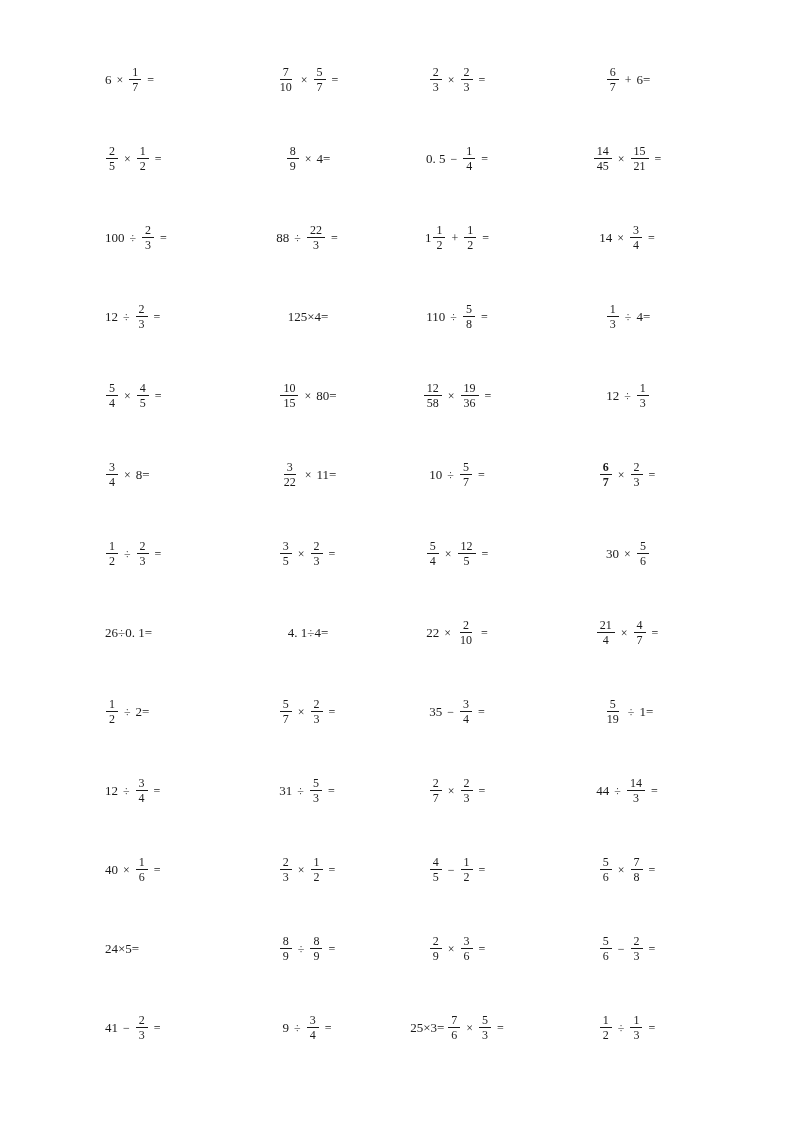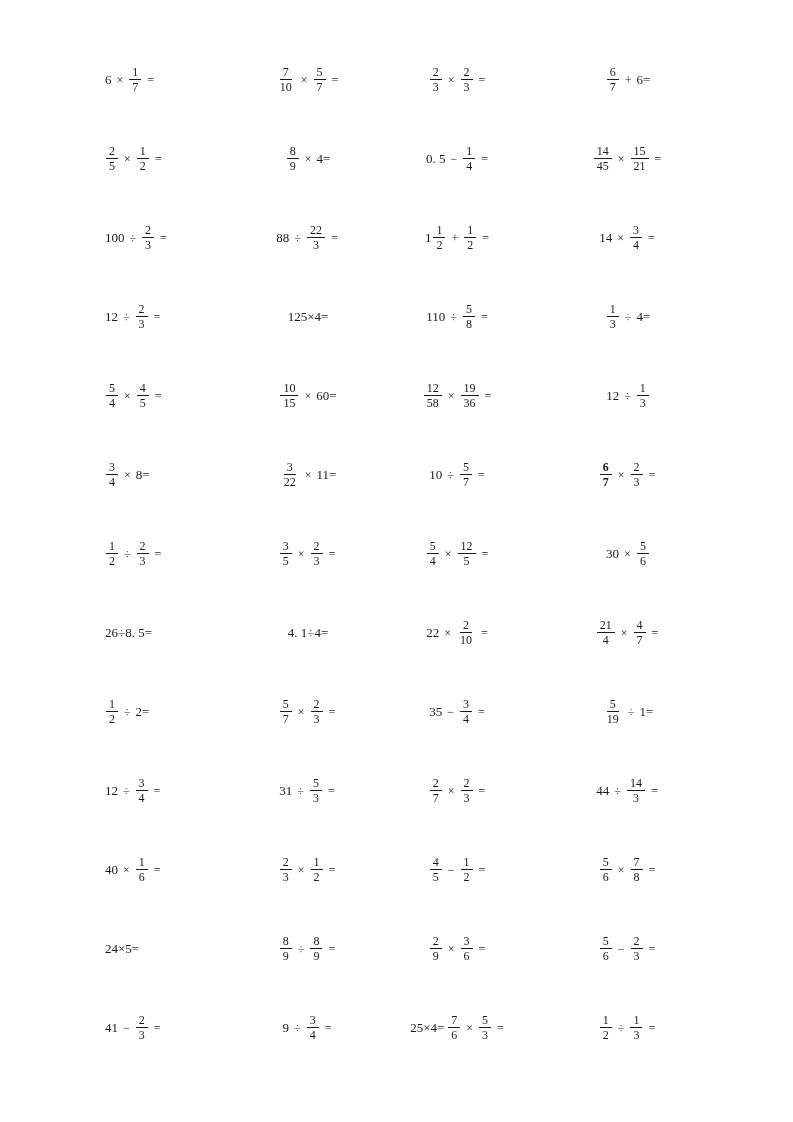--- a/index.html
+++ b/index.html
@@ -294,21 +294,21 @@
           <span class="op">=</span>
         </span>
       </div>
       <div class="cell">
         <span class="expr">
           <span class="frac">
             <span class="num">10</span>
             <span class="den">15</span>
           </span>
           <span class="op">×</span>
-          <span class="tok">60=</span>
+          <span class="tok">80=</span>
         </span>
       </div>
       <div class="cell">
         <span class="expr">
           <span class="frac">
             <span class="num">12</span>
             <span class="den">58</span>
           </span>
           <span class="op">×</span>
           <span class="frac">
@@ -426,21 +426,21 @@
           <span class="frac">
             <span class="num">5</span>
             <span class="den">6</span>
           </span>
         </span>
       </div>
     </div>
     <div class="row">
       <div class="cell">
         <span class="expr">
-          <span class="tok">26÷8. 5=</span>
+          <span class="tok">26÷0. 1=</span>
         </span>
       </div>
       <div class="cell">
         <span class="expr">
           <span class="tok">4. 1÷4=</span>
         </span>
       </div>
       <div class="cell">
         <span class="expr">
           <span class="tok">22</span>
@@ -685,21 +685,21 @@
           <span class="op">÷</span>
           <span class="frac">
             <span class="num">3</span>
             <span class="den">4</span>
           </span>
           <span class="op">=</span>
         </span>
       </div>
       <div class="cell">
         <span class="expr">
-          <span class="tok">25×4=</span>
+          <span class="tok">25×3=</span>
           <span class="frac">
             <span class="num">7</span>
             <span class="den">6</span>
           </span>
           <span class="op">×</span>
           <span class="frac">
             <span class="num">5</span>
             <span class="den">3</span>
           </span>
           <span class="op">=</span>

